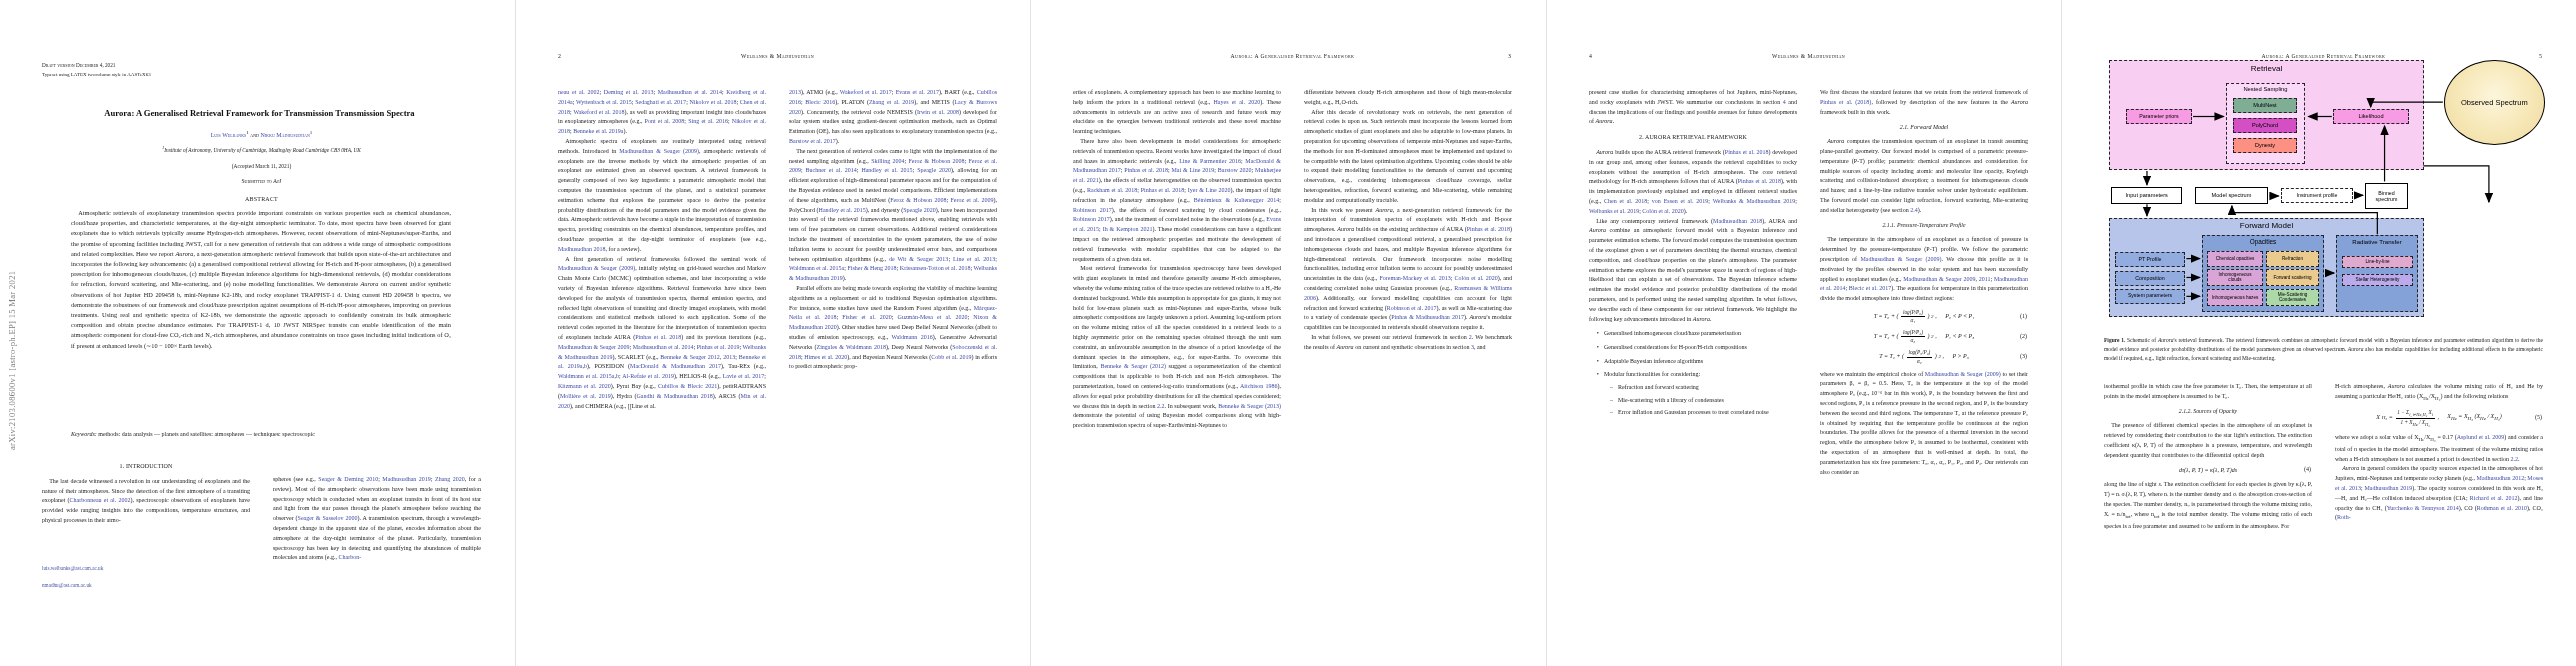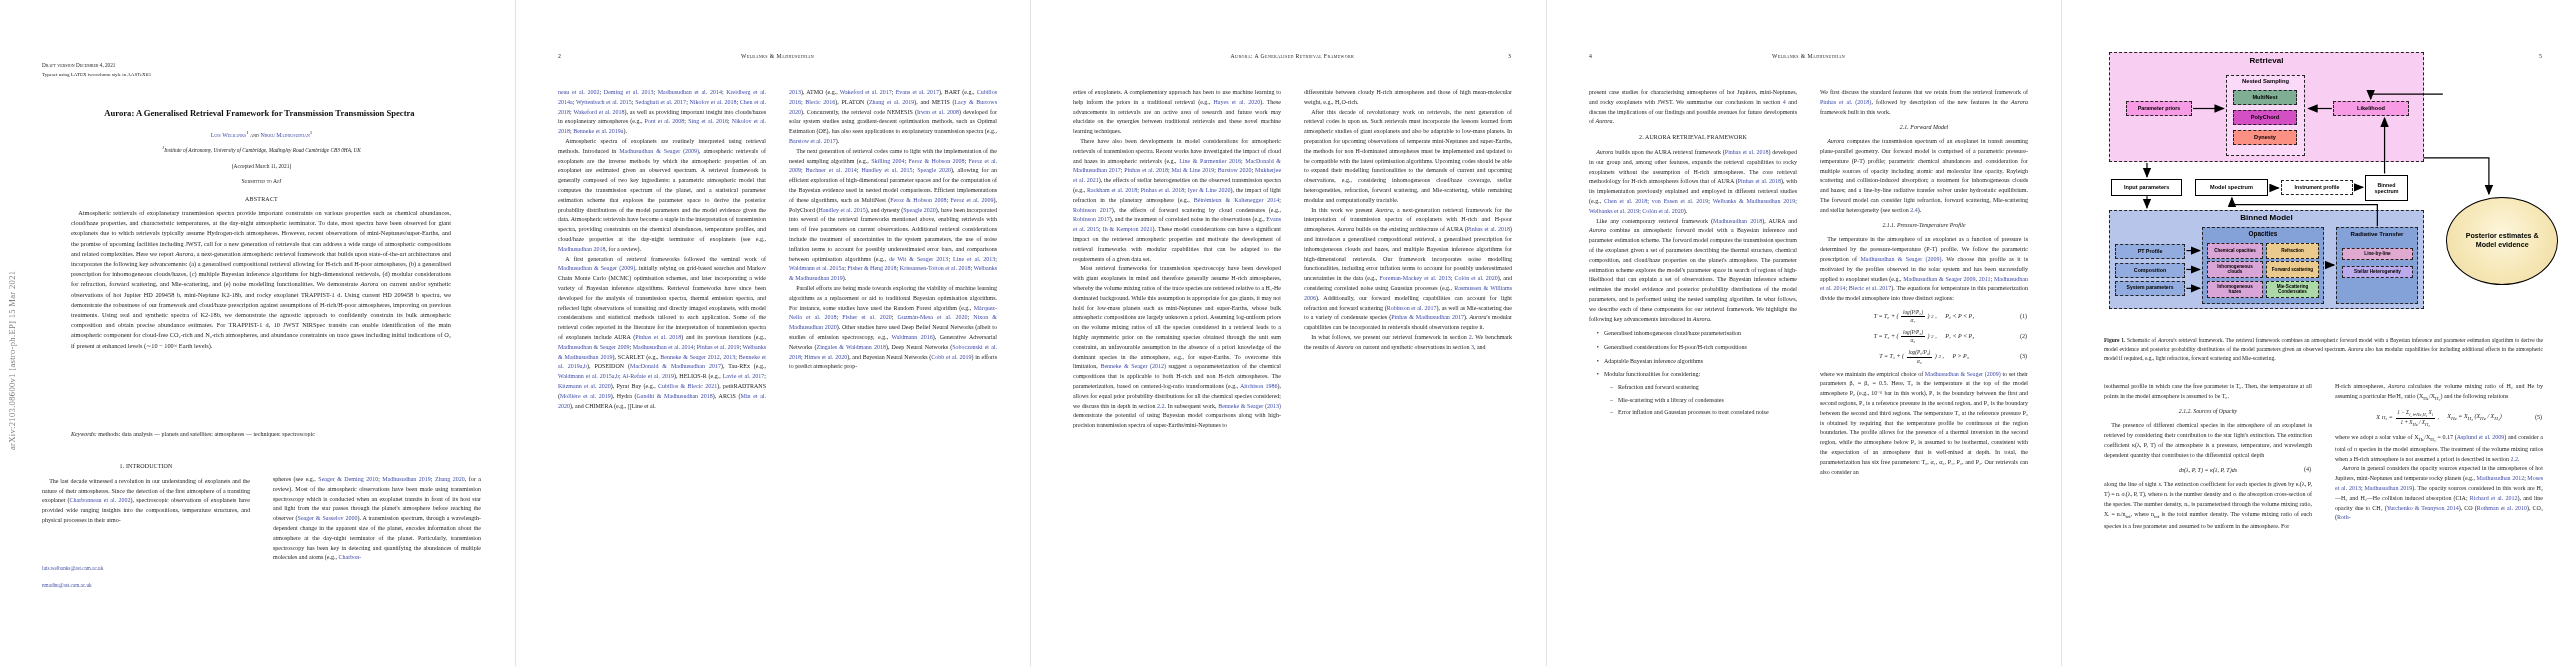--- a/index.html
+++ b/index.html
@@ -51,22 +51,22 @@
   .frac .fn{border-bottom:0.6px solid #000;padding:0 1.7px;}
   .frac .fd{padding:0 1.7px;}
   .blist{margin-top:5px;}
   .bitem{display:flex;margin:3.9px 0 0 7.8px;text-indent:0;}
   .bmark{margin-right:5px;}
   .sitem{display:flex;margin:2.8px 0 0 21px;text-indent:0;}
   .smark{margin-right:5px;}
   .btext{flex:1;text-align:justify;}
 
   
-  .fig{position:absolute;left:42px;top:48px;width:439px;height:262px;
-       font-family:"Liberation Sans","DejaVu Sans",sans-serif;font-weight:bold;color:#000;}
+  .fig{position:absolute;left:42px;top:56px;width:439px;height:262px;
+       font-family:"Liberation Sans","DejaVu Sans",sans-serif;font-weight:normal;color:#000;}
   .fbox{position:absolute;box-sizing:border-box;display:flex;align-items:center;justify-content:center;
         text-align:center;line-height:1.15;}
   .dash{border:0.9px dashed #222;}
   .soliD{border:1.3px solid #000;background:#fff;}
   .regiontitle{position:absolute;text-align:center;font-size:8px;}
   .circle{position:absolute;border:1.4px solid #000;border-radius:50%;display:flex;align-items:center;justify-content:center;
           text-align:center;background:radial-gradient(circle at 50% 42%, #fdf6dc 0%, #f6e7b6 55%, #eed9a0 100%);
           font-size:7.5px;line-height:1.25;}
   .figsvg{position:absolute;left:0;top:0;width:439px;height:262px;pointer-events:none;}
   .figcap{position:absolute;left:42px;top:336px;width:439px;font-size:5.5px;line-height:8.8px;text-align:justify;color:#1c1c1c;}
@@ -203,29 +203,29 @@
 
       <div class="fbox dash" style="left:5px;top:4.4px;width:315px;height:110px;background:#f8cef3"></div>
       <div class="regiontitle" style="left:5px;top:7.8px;width:315px">Retrieval</div>
       <div class="fbox dash" style="left:122px;top:27px;width:79px;height:81px;background:#fbd9f8;align-items:flex-start;padding-top:2.2px;font-size:5.8px">Nested Sampling</div>
       <div class="fbox dash" style="left:129px;top:42px;width:64px;height:14.5px;background:#7fae94;font-size:5.6px">MultiNest</div>
       <div class="fbox dash" style="left:129px;top:62px;width:64px;height:14.5px;background:#d44fc4;font-size:5.6px">PolyChord</div>
       <div class="fbox dash" style="left:129px;top:82px;width:64px;height:14.5px;background:#fc9183;font-size:5.6px">Dynesty</div>
       <div class="fbox dash" style="left:22px;top:53px;width:66px;height:14.5px;background:#f79ce4;font-size:5.3px">Parameter priors</div>
       <div class="fbox dash" style="left:229px;top:53px;width:76px;height:14.5px;background:#f79ce4;font-size:5.6px">Likelihood</div>
 
-      <div class="circle" style="left:342px;top:149px;width:86px;height:86px;padding:0 12.2px;font-size:7.1px">Posterior estimates &amp; Model evidence</div>
+      <div class="circle" style="left:340px;top:4.4px;width:83px;height:83px;padding:0 7.8px">Observed Spectrum</div>
 
       <div class="fbox soliD" style="left:7.2px;top:131px;width:71px;height:16.7px;font-size:5.6px">Input parameters</div>
       <div class="fbox soliD" style="left:91px;top:131px;width:73px;height:16.7px;font-size:5.6px">Model spectrum</div>
       <div class="fbox dash" style="left:177px;top:132px;width:72px;height:14.5px;background:#fff;font-size:5.3px">Instrument profile</div>
       <div class="fbox soliD" style="left:261px;top:127px;width:43px;height:25.6px;font-size:5.3px;padding:0 2.2px">Binned spectrum</div>
 
       <div class="fbox dash" style="left:5px;top:162px;width:315px;height:99px;background:#b7c5ea"></div>
-      <div class="regiontitle" style="left:5px;top:165px;width:315px">Binned Model</div>
+      <div class="regiontitle" style="left:5px;top:165px;width:315px">Forward Model</div>
       <div class="fbox dash" style="left:11px;top:196px;width:70px;height:14.5px;background:#92acdf;font-size:5.3px">PT Profile</div>
       <div class="fbox dash" style="left:11px;top:215px;width:70px;height:14.5px;background:#92acdf;font-size:5.3px">Composition</div>
       <div class="fbox dash" style="left:11px;top:233px;width:70px;height:14.5px;background:#92acdf;font-size:5.1px">System parameters</div>
 
       <div class="fbox dash" style="left:98px;top:179px;width:122px;height:77px;background:#84a1d8;align-items:flex-start;padding-top:1.7px;font-size:6.4px">Opacities</div>
       <div class="fbox dash" style="left:103px;top:195px;width:56px;height:15.6px;background:#d9a4d6;font-size:4.6px;padding:0 1.1px">Chemical opacities</div>
       <div class="fbox dash" style="left:103px;top:213px;width:56px;height:16.7px;background:#d9a4d6;font-size:4.6px;padding:0 3.3px">Inhomogeneous clouds</div>
       <div class="fbox dash" style="left:103px;top:233px;width:56px;height:16.7px;background:#d9a4d6;font-size:4.6px;padding:0 3.3px">Inhomogeneous hazes</div>
       <div class="fbox dash" style="left:162px;top:195px;width:53px;height:15.6px;background:#ebca8e;font-size:4.6px">Refraction</div>
       <div class="fbox dash" style="left:162px;top:213px;width:53px;height:16.7px;background:#ebca8e;font-size:4.6px;padding:0 2.2px">Forward scattering</div>

